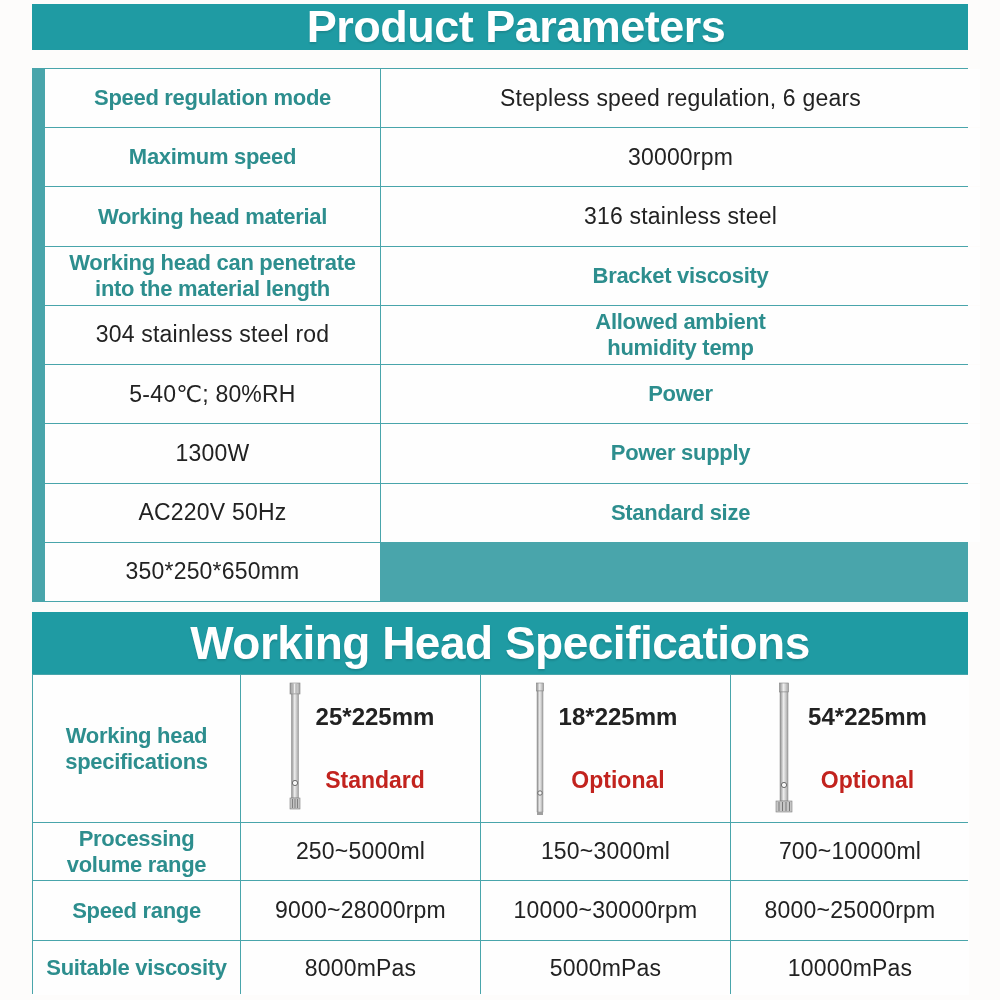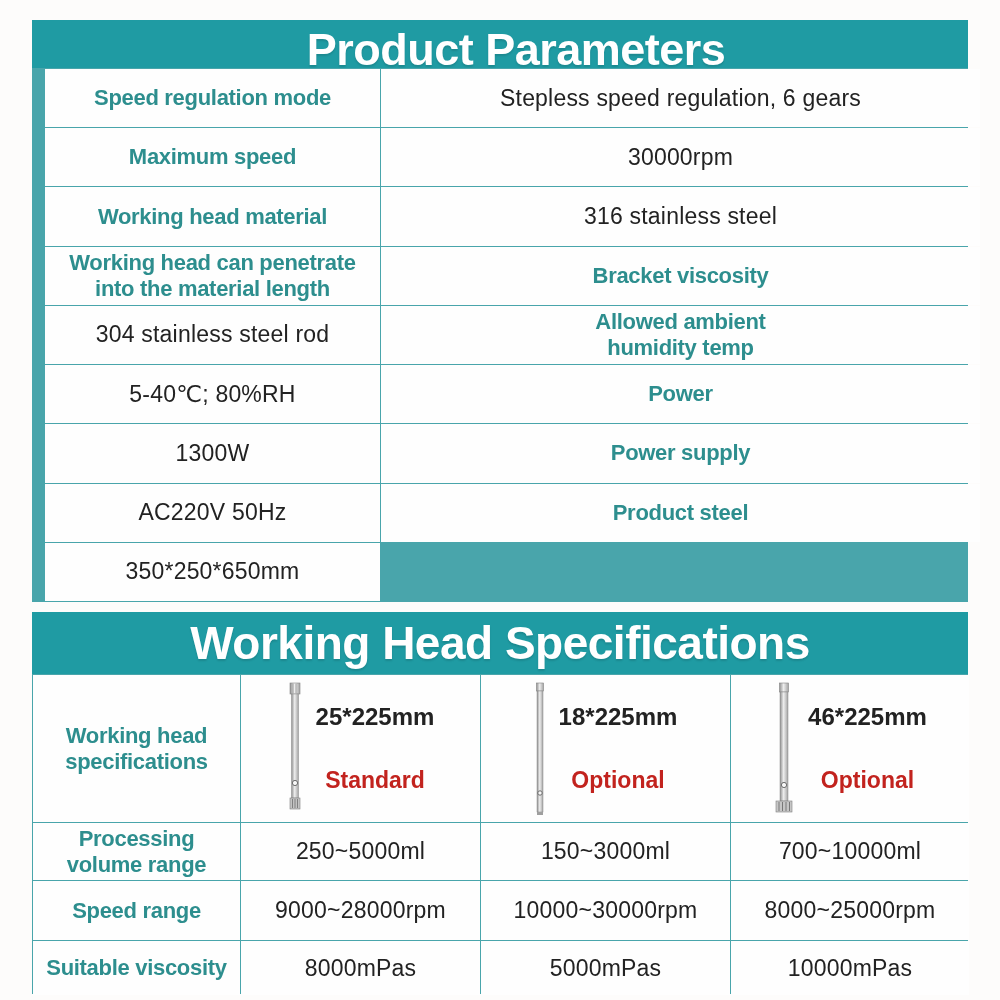--- a/index.html
+++ b/index.html
@@ -23,21 +23,21 @@
   .canvas{position:absolute;left:0;top:0;width:1000px;height:1000px;}
 
   .band{
     position:absolute;left:32px;width:936px;
     background:var(--accent);
     color:var(--header-text);
     display:flex;align-items:center;justify-content:center;
     font-weight:bold;letter-spacing:-0.5px;
     text-shadow:0 2px 2px rgba(0,0,0,0.12);
   }
-  .band.first{top:20px;height:60px;font-size:45px;padding-left:32px;}
+  .band.first{top:4px;height:46px;font-size:45px;padding-left:32px;}
   .band.second{top:612px;height:62px;font-size:46px;}
 
   .tbl{
     position:absolute;left:32px;width:936px;
     display:grid;
     background:var(--grid-line);
     border:1px solid var(--grid-line);
     gap:1px;
   }
   .tbl1{top:68px;height:534px;grid-template-columns:335px 599px;grid-template-rows:repeat(9,1fr);padding-left:12px;}
@@ -98,21 +98,21 @@
     <div class="cell label-cell">Allowed ambient
 humidity temp</div>
     <div class="cell value-cell">5-40℃; 80%RH</div>
 
     <div class="cell label-cell">Power</div>
     <div class="cell value-cell">1300W</div>
 
     <div class="cell label-cell">Power supply</div>
     <div class="cell value-cell">AC220V 50Hz</div>
 
-    <div class="cell label-cell">Product steel</div>
+    <div class="cell label-cell">Standard size</div>
     <div class="cell value-cell">350*250*650mm</div>
   </div>
 
   <div class="band second">
     <span>Working Head Specifications</span>
   </div>
 
   <div class="tbl tbl2">
 
     <div class="cell label-cell">Working head
@@ -175,21 +175,21 @@
         <rect x="6.5" y="1" width="9" height="9" fill="url(#gC)" stroke="#848484" stroke-width="0.6"></rect>
         <rect x="7" y="10" width="8" height="109" fill="url(#gC)" stroke="#8a8a8a" stroke-width="0.5"></rect>
         <circle cx="11" cy="103" r="2.6" fill="#f8f8f8" stroke="#5d5d5d" stroke-width="0.9"></circle>
         <rect x="3" y="119" width="16" height="11" fill="#c6c6c6" stroke="#7f7f7f" stroke-width="0.6"></rect>
         <line x1="6" y1="120" x2="6" y2="129" stroke="#6f6f6f" stroke-width="0.9"></line>
         <line x1="9.5" y1="120" x2="9.5" y2="129" stroke="#6f6f6f" stroke-width="0.9"></line>
         <line x1="13" y1="120" x2="13" y2="129" stroke="#6f6f6f" stroke-width="0.9"></line>
         <line x1="16.5" y1="120" x2="16.5" y2="129" stroke="#6f6f6f" stroke-width="0.9"></line>
       </svg>
       <div class="spec-text">
-        <span class="spec-size">46*225mm</span>
+        <span class="spec-size">54*225mm</span>
         <span class="spec-tag">Optional</span>
       </div>
     </div>
 
     <div class="cell label-cell">Processing
 volume range</div>
     <div class="cell value-cell">250~5000ml</div>
     <div class="cell value-cell">150~3000ml</div>
     <div class="cell value-cell">700~10000ml</div>
 

